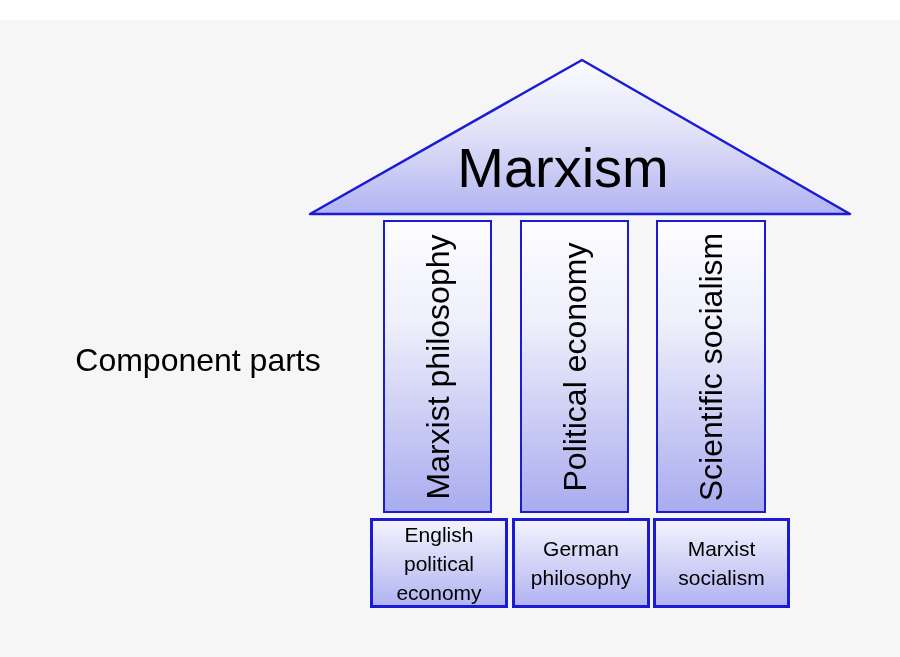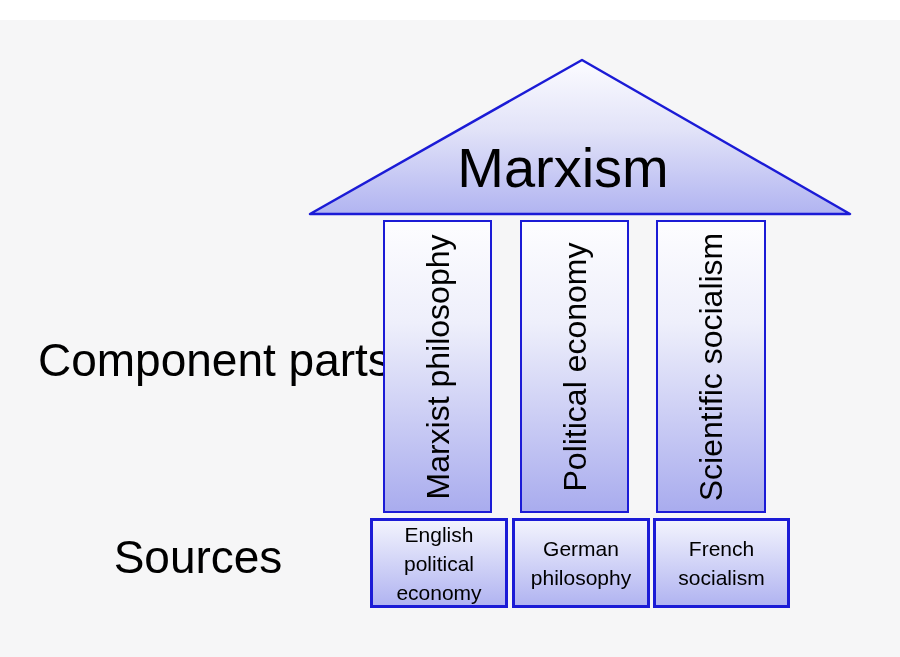--- a/index.html
+++ b/index.html
@@ -32,21 +32,21 @@
     text-align: center;
     font-size: 56px;
     line-height: 60px;
     white-space: nowrap;
   }
   .side-label {
     position: absolute;
     left: 38px;
     width: 320px;
     text-align: center;
-    font-size: 46px;
+    font-size: 32px;
     line-height: 42px;
     white-space: nowrap;
   }
   .side-label.component { top: 319px; }
   .side-label.sources   { top: 516px; }
   .pillar {
     position: absolute;
     top: 200px;
     height: 293px;
     box-sizing: border-box;
@@ -99,21 +99,20 @@
         <stop offset="100%" stop-color="#b1b4f1"></stop>
       </linearGradient>
     </defs>
     <polygon points="582,40 850,194 310,194" fill="url(#roofGrad)" stroke="#1b1bd6" stroke-width="2.5" stroke-linejoin="round"></polygon>
   </svg>
 
   <div class="roof-label">Marxism</div>
 
   <div class="side-label component">Component parts</div>
 
-  <div class="side-label sources">Sources</div>
 
   <div class="pillar pillar-1">
     <span class="pillar-text">Marxist philosophy</span>
   </div>
 
   <div class="pillar pillar-2">
     <span class="pillar-text">Political economy</span>
   </div>
 
   <div class="pillar pillar-3">
@@ -122,16 +121,16 @@
 
   <div class="source-box source-1">
     <span class="source-text">English political economy</span>
   </div>
 
   <div class="source-box source-2">
     <span class="source-text">German philosophy</span>
   </div>
 
   <div class="source-box source-3">
-    <span class="source-text">French socialism</span>
+    <span class="source-text">Marxist socialism</span>
   </div>
 
 </div>
 
 </body></html>

